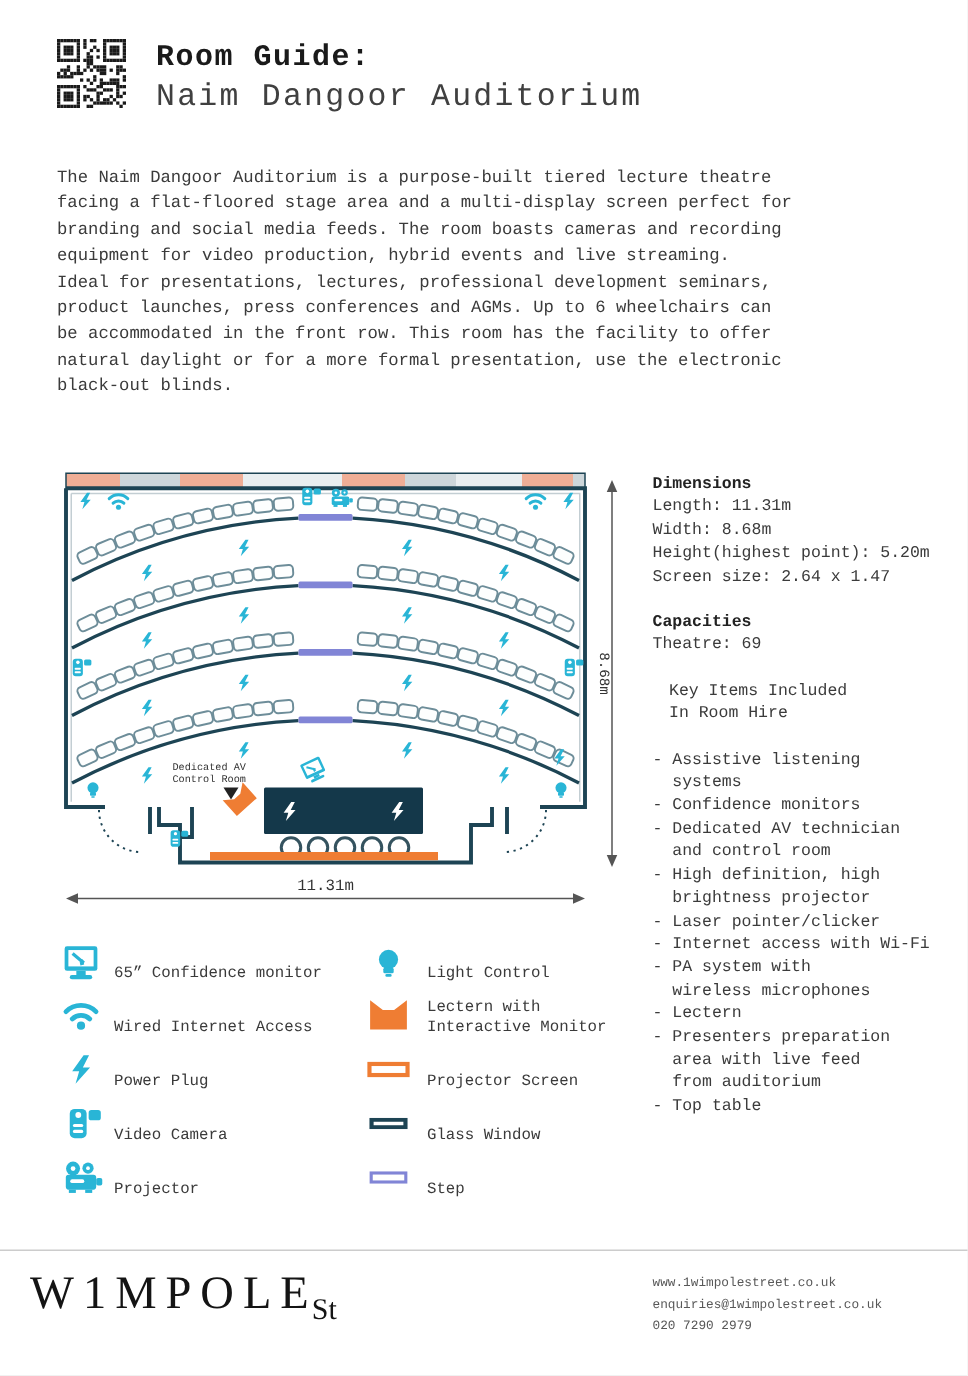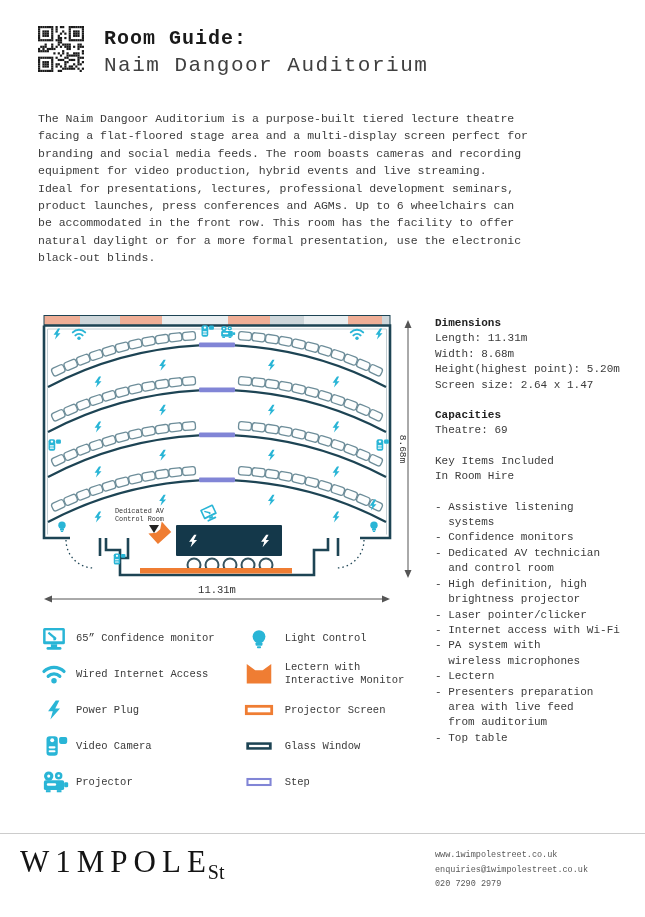--- a/index.html
+++ b/index.html
@@ -27,25 +27,25 @@
   .dim{stroke:#555;stroke-width:1;}
   .dim-t{fill:#555;}
   .plan-label{font-family:"Liberation Mono","DejaVu Sans Mono",monospace;fill:#333;}
   .cy{fill:#29b5d6;}
   .wh{fill:#ffffff;}
   
   .info{position:absolute;left:435px;top:316px;width:200px;font-size:11px;line-height:15.4px;}
   .info h3{font-size:11px;margin:0;font-weight:bold;color:#222;}
   .info .blk{margin-bottom:15px;}
   .info .line,.info .item{white-space:pre;}
-  .info .key-head{white-space:pre;margin-bottom:15px;}
+  .info .key-head{white-space:pre;margin-bottom:15px;margin-left:11px;}
   
   .legend{position:absolute;left:38px;top:620px;display:flex;gap:28px;}
   .leg-col{display:flex;flex-direction:column;}
-  .leg-row{display:flex;align-items:center;height:36px;}
+  .leg-row{display:flex;align-items:flex-end;height:36px;}
   .leg-ic{width:32px;height:30px;flex:0 0 32px;}
   .leg-lab{font-size:10.5px;color:#3a3a3a;margin-left:6px;white-space:pre;line-height:13px;}
   .leg-col.right .leg-lab{margin-left:10px;}
   
   .rule{position:absolute;left:0;right:0;top:833px;border-top:1px solid #cccccc;}
   .logo{position:absolute;left:20px;top:844px;font-family:"Liberation Serif","DejaVu Serif",serif;
         font-size:31px;letter-spacing:6px;color:#141414;}
   .logo .st{font-size:20px;letter-spacing:0;position:relative;top:7px;left:-4px;}
   .contact{position:absolute;left:435px;top:848px;font-size:8.5px;line-height:14.5px;color:#585858;}
 </style>

